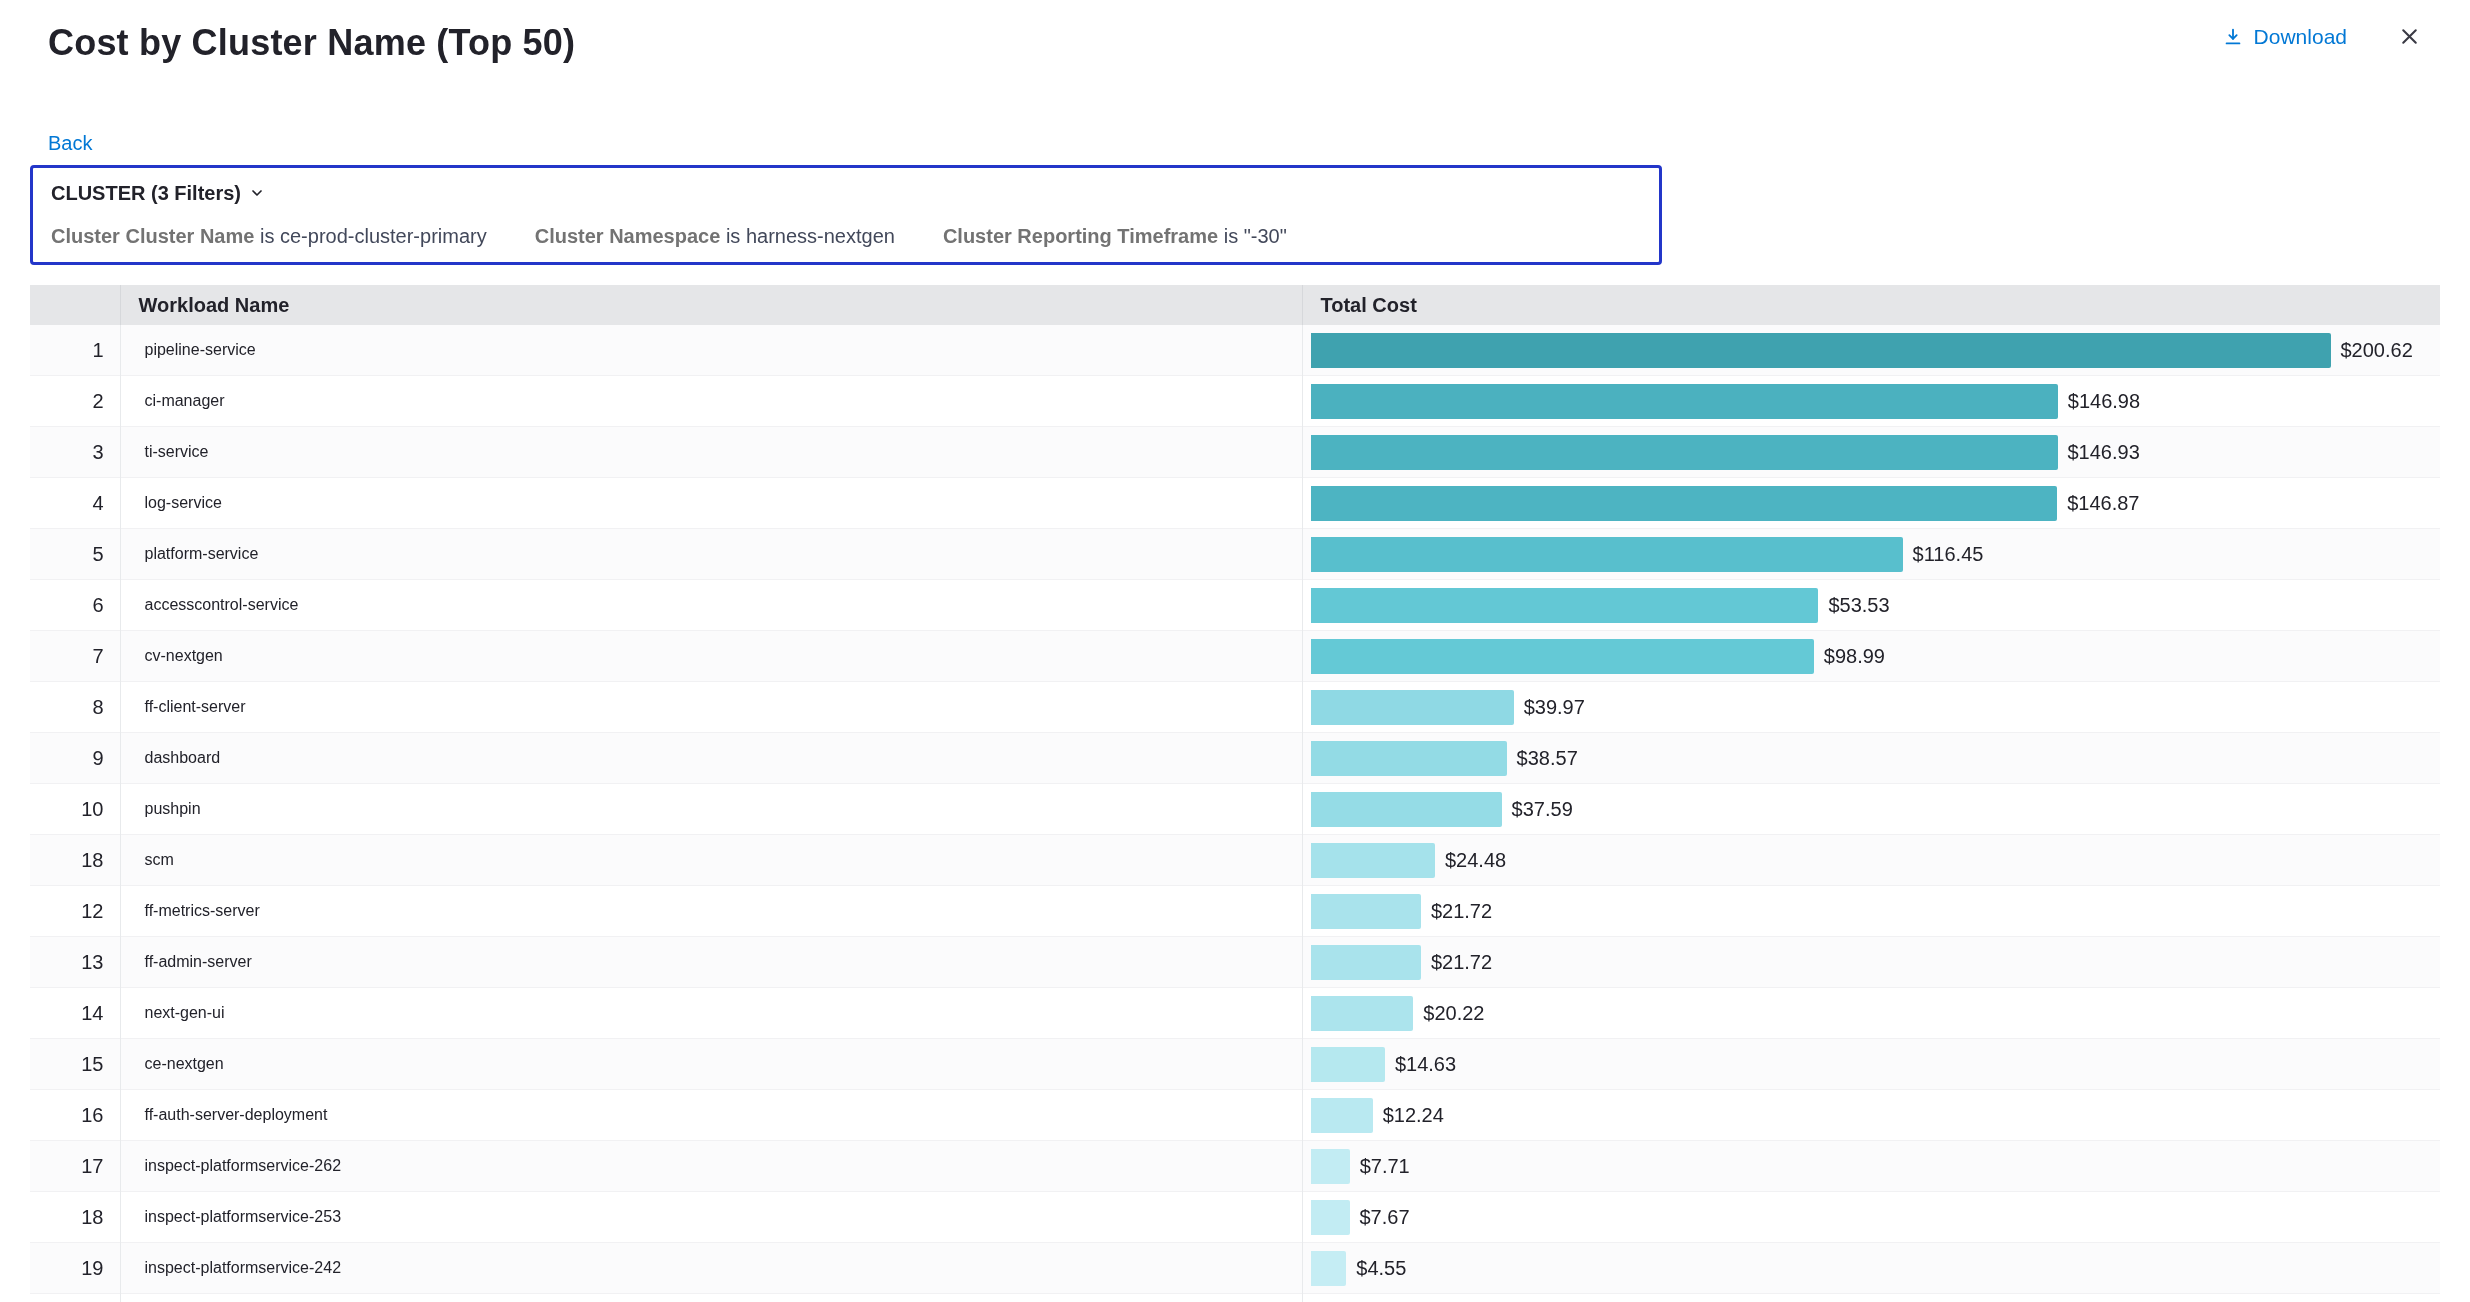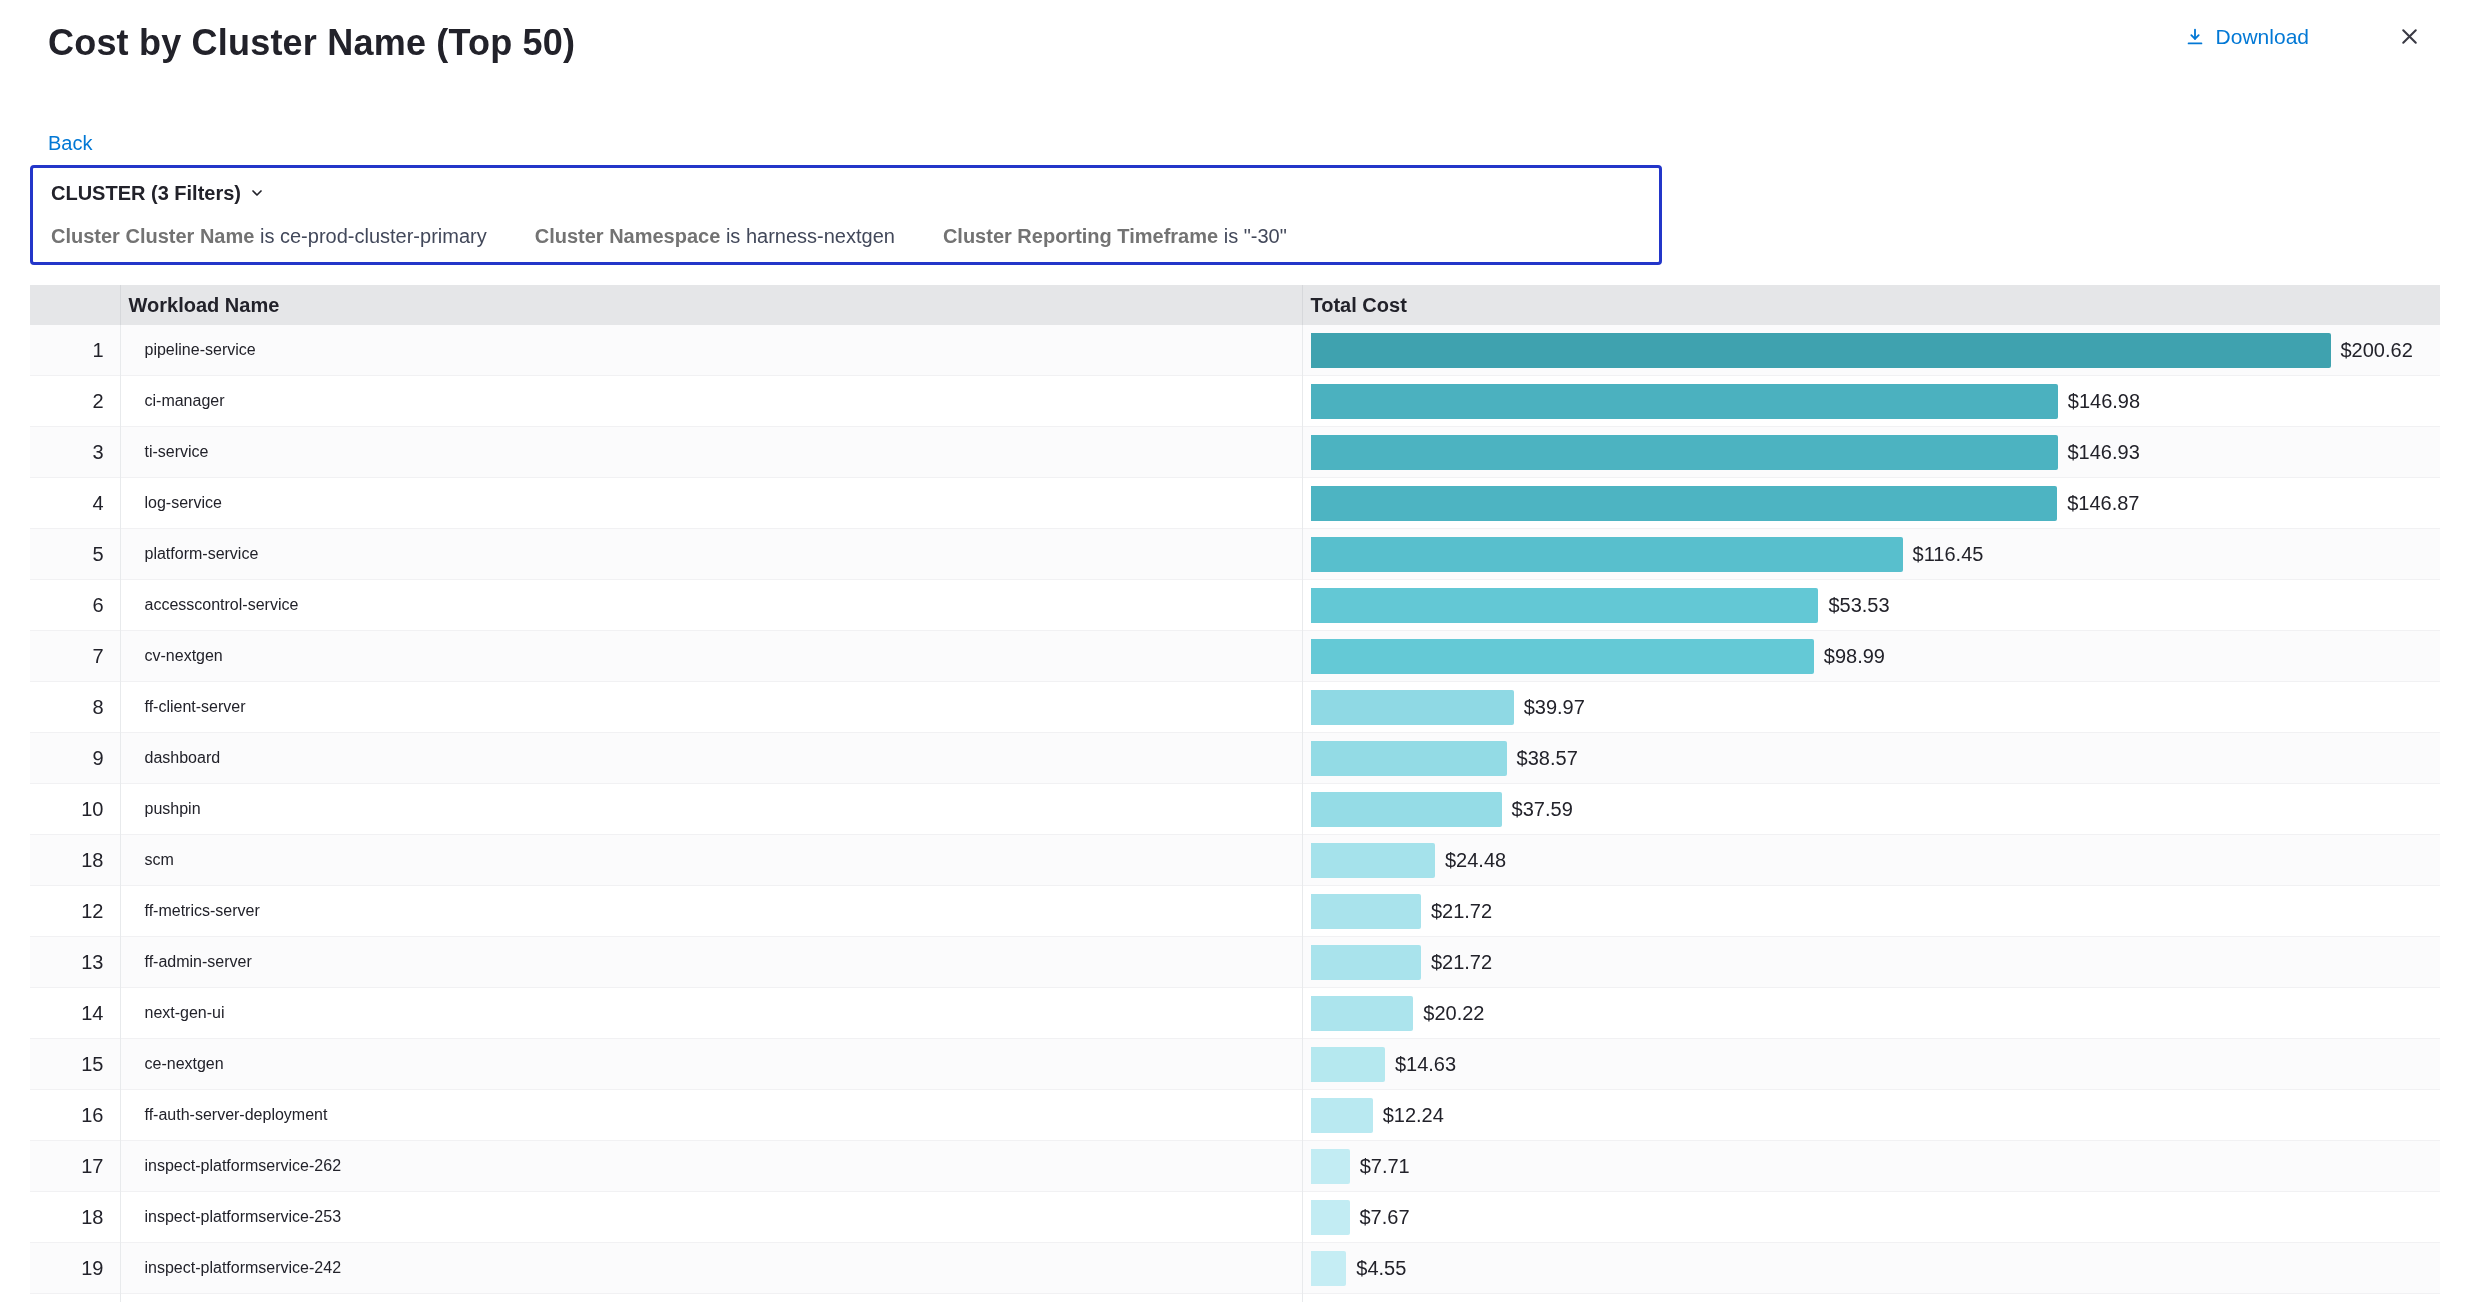--- a/index.html
+++ b/index.html
@@ -8,21 +8,21 @@
     background:#ffffff;
     font-family:"Liberation Sans", sans-serif;
     color:#22222a;
     overflow:hidden;
   }
   .page { padding:22px 30px 0; }
 
   
   .hdr { display:flex; justify-content:space-between; align-items:flex-start; padding:0 18px; }
   .title { font-size:36px; font-weight:700; letter-spacing:.2px; }
-  .hdr-actions { display:flex; align-items:center; gap:88px; margin-top:2px; }
+  .hdr-actions { display:flex; align-items:center; gap:50px; margin-top:2px; }
   .download { display:flex; align-items:center; gap:10px; color:#0278d5; font-size:21px; font-weight:500; cursor:pointer; text-decoration:none; }
   .close-btn { cursor:pointer; display:flex; align-items:center; }
 
   
   .back { display:inline-block; margin:68px 0 0 18px; font-size:20px; color:#0278d5; cursor:pointer; text-decoration:none; }
 
   
   .filter-box {
     margin-top:10px;
     width:1632px;
@@ -40,21 +40,21 @@
   
   table { margin-top:20px; width:2410px; border-collapse:collapse; table-layout:fixed; }
   col.c-rank { width:90px; }
   col.c-name { width:1182px; }
   thead th {
     background:#e5e6e8;
     height:40px;
     text-align:left;
     font-size:20px;
     font-weight:700;
-    padding-left:8px;
+    padding-left:18px;
     border:none;
   }
   thead th.b-left, tbody td.b-left { border-left:1px solid #d6d8db; }
   tbody td.b-left { border-left-color:#e8eaec; }
   tbody tr { height:50px; border-bottom:1px solid #f1f1f3; background:#ffffff; }
   tbody tr:nth-child(odd) { background:#fbfbfc; }
   td.rank { text-align:right; padding-right:16px; font-size:20px; color:#22222a; }
   td.name { padding-left:24px; font-size:16px; overflow:hidden; white-space:nowrap; }
   td.cost { padding:0; }
   .cost-wrap { display:flex; align-items:center; padding-left:8px; height:50px; }

